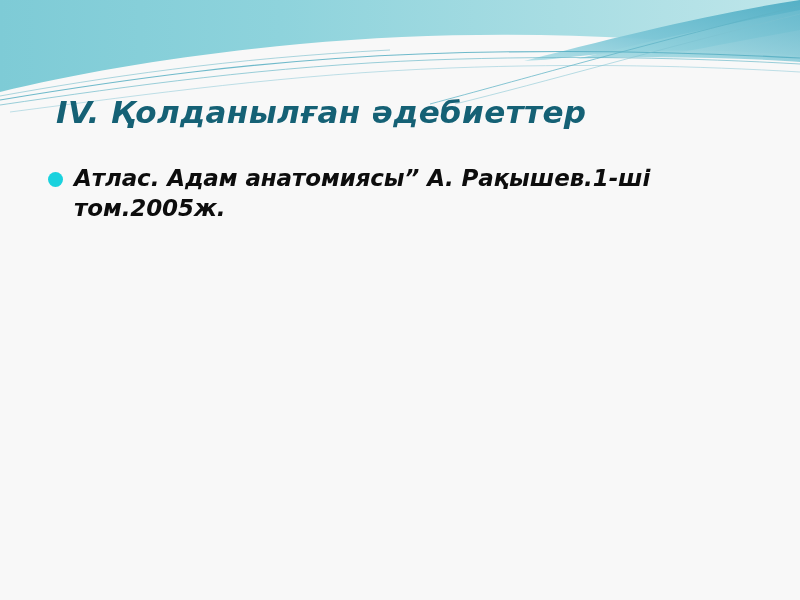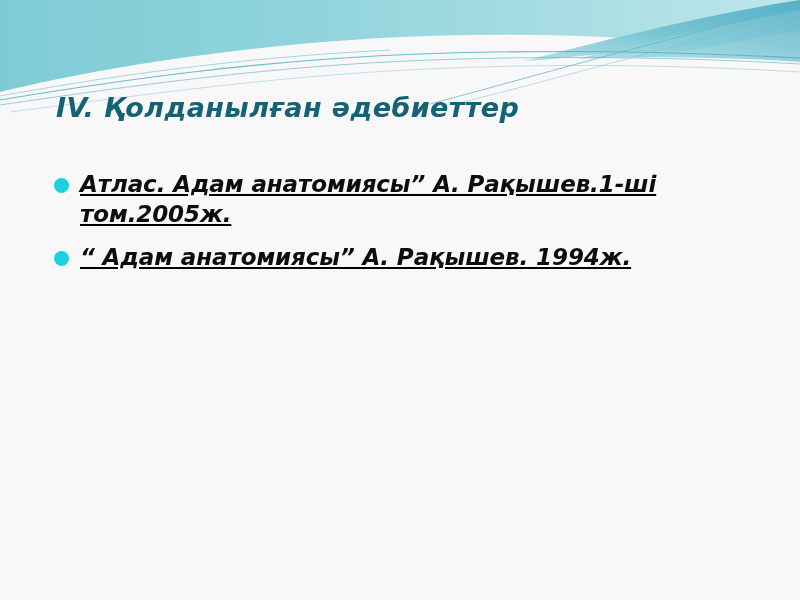--- a/index.html
+++ b/index.html
@@ -37,39 +37,38 @@
   #header-decoration svg {
     display: block;
   }
 
   
   #slide-title {
     position: absolute;
     left: 56px;
     top: 74px;
     font-family: "DejaVu Sans", sans-serif;
-    font-size: 27px;
+    font-size: 31px;
     font-weight: bold;
     font-style: italic;
     color: #156175;
     letter-spacing: 0.4px;
     white-space: nowrap;
     line-height: 1.15;
   }
 
   
   #bullet-list {
     position: absolute;
     left: 44px;
     top: 164px;
     width: 700px;
     list-style: none;
-    margin: 6px;
+    margin: 0;
     padding: 0;
-    text-decoration: underline;
   }
   .bullet-item {
     position: relative;
     padding-left: 30px;
     margin-bottom: 13px;
     font-family: "DejaVu Sans", sans-serif;
     font-size: 23px;
     font-weight: bold;
     font-style: italic;
     color: #0d0d0d;
@@ -141,22 +140,18 @@
 
   <h1 id="slide-title">IV. Қолданылған әдебиеттер</h1>
 
   <ul id="bullet-list">
 
     <li class="bullet-item">
       <span class="bullet-marker"></span>
       <span class="bullet-text">Атлас. Адам анатомиясы” А. Рақышев.1-ші том.2005ж.</span>
     </li>
 
-    <li class="bullet-item">
-      <span class="bullet-marker"></span>
-      <span class="bullet-text">“ Адам анатомиясы” А. Рақышев. 1994ж.</span>
-    </li>
 
 
 
   </ul>
 
 </div>
 
 </body></html>

